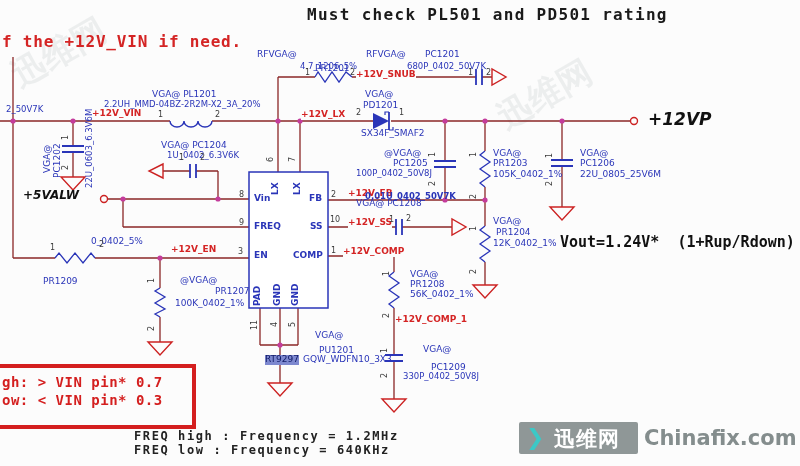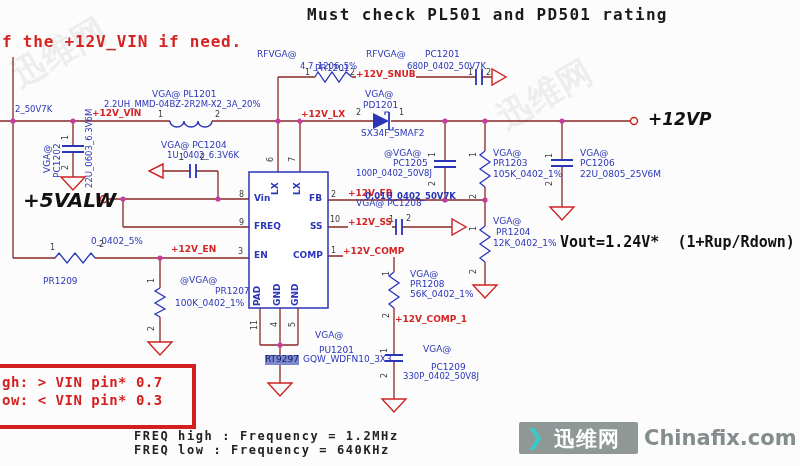--- a/index.html
+++ b/index.html
@@ -10,21 +10,21 @@
   .sm{font-size:8.5px;}
   .net{font-size:9px;font-weight:bold;color:#d42424;background:#fcfcfc;}
   .pin{font-size:8px;color:#3a3a3a;}
   .rot{transform:rotate(-90deg);transform-origin:0 0;}
   .icpin{font-size:9px;color:#2a35b8;font-weight:bold;}
   .big-black{font-family:"DejaVu Sans Mono",monospace;font-weight:bold;font-size:16px;
              color:#1a1a1a;letter-spacing:1.3px;}
   .big-red{font-family:"DejaVu Sans Mono",monospace;font-weight:bold;font-size:16px;
            color:#d42424;letter-spacing:0.8px;}
   .pwr{font-family:"DejaVu Sans",sans-serif;font-weight:bold;font-style:italic;
-       font-size:20px;color:#111;}
+       font-size:12px;color:#111;}
   .pwr-big{font-size:17px;}
   .vout{font-family:"DejaVu Sans Mono",monospace;font-weight:bold;font-size:15px;color:#111;}
   .freqtxt{font-family:"DejaVu Sans Mono",monospace;font-weight:bold;font-size:12px;
            color:#222;letter-spacing:1.6px;}
   .boxtxt{font-family:"DejaVu Sans Mono",monospace;font-weight:bold;font-size:14px;
           color:#d41f1f;letter-spacing:0.5px;}
   .redbox{position:absolute;border:4px solid #d41f1f;background:transparent;}
   .hl{background:#7d88cf;color:#101a66;}
   .wm{position:absolute;font-weight:bold;color:#8a9699;opacity:0.13;
       transform:rotate(-30deg);font-size:34px;}
@@ -122,21 +122,21 @@
   <span class="t pwr pwr-big" style="left:648px;top:110px;">+12VP</span>
 
   <span class="t net" style="left:92px;top:109px;">+12V_VIN</span>
   <span class="t net" style="left:301px;top:110px;">+12V_LX</span>
   <span class="t net" style="left:356px;top:70px;">+12V_SNUB</span>
   <span class="t net" style="left:348px;top:189px;">+12V_FB</span>
   <span class="t net" style="left:348px;top:218px;">+12V_SS</span>
   <span class="t net" style="left:171px;top:245px;">+12V_EN</span>
   <span class="t net" style="left:343px;top:247px;">+12V_COMP</span>
   <span class="t net" style="left:395px;top:315px;">+12V_COMP_1</span>
-  <span class="t lbl sm" style="left:15px;top:105px;">2_50V7K</span>
+  <span class="t lbl sm" style="left:6px;top:105px;">2_50V7K</span>
 
   <span class="t lbl" style="left:152px;top:90px;">VGA@ PL1201</span>
   <span class="t lbl sm" style="left:104px;top:100px;">2.2UH_MMD-04BZ-2R2M-X2_3A_20%</span>
   <span class="t pin" style="left:158px;top:111px;">1</span>
   <span class="t pin" style="left:215px;top:111px;">2</span>
 
   <span class="t lbl rot" style="left:43px;top:173px;">VGA@</span>
   <span class="t lbl rot" style="left:53px;top:178px;">PC1202</span>
   <span class="t lbl rot sm" style="left:85px;top:188px;">22U_0603_6.3V6M</span>
   <span class="t pin rot" style="left:62px;top:140px;">1</span>

